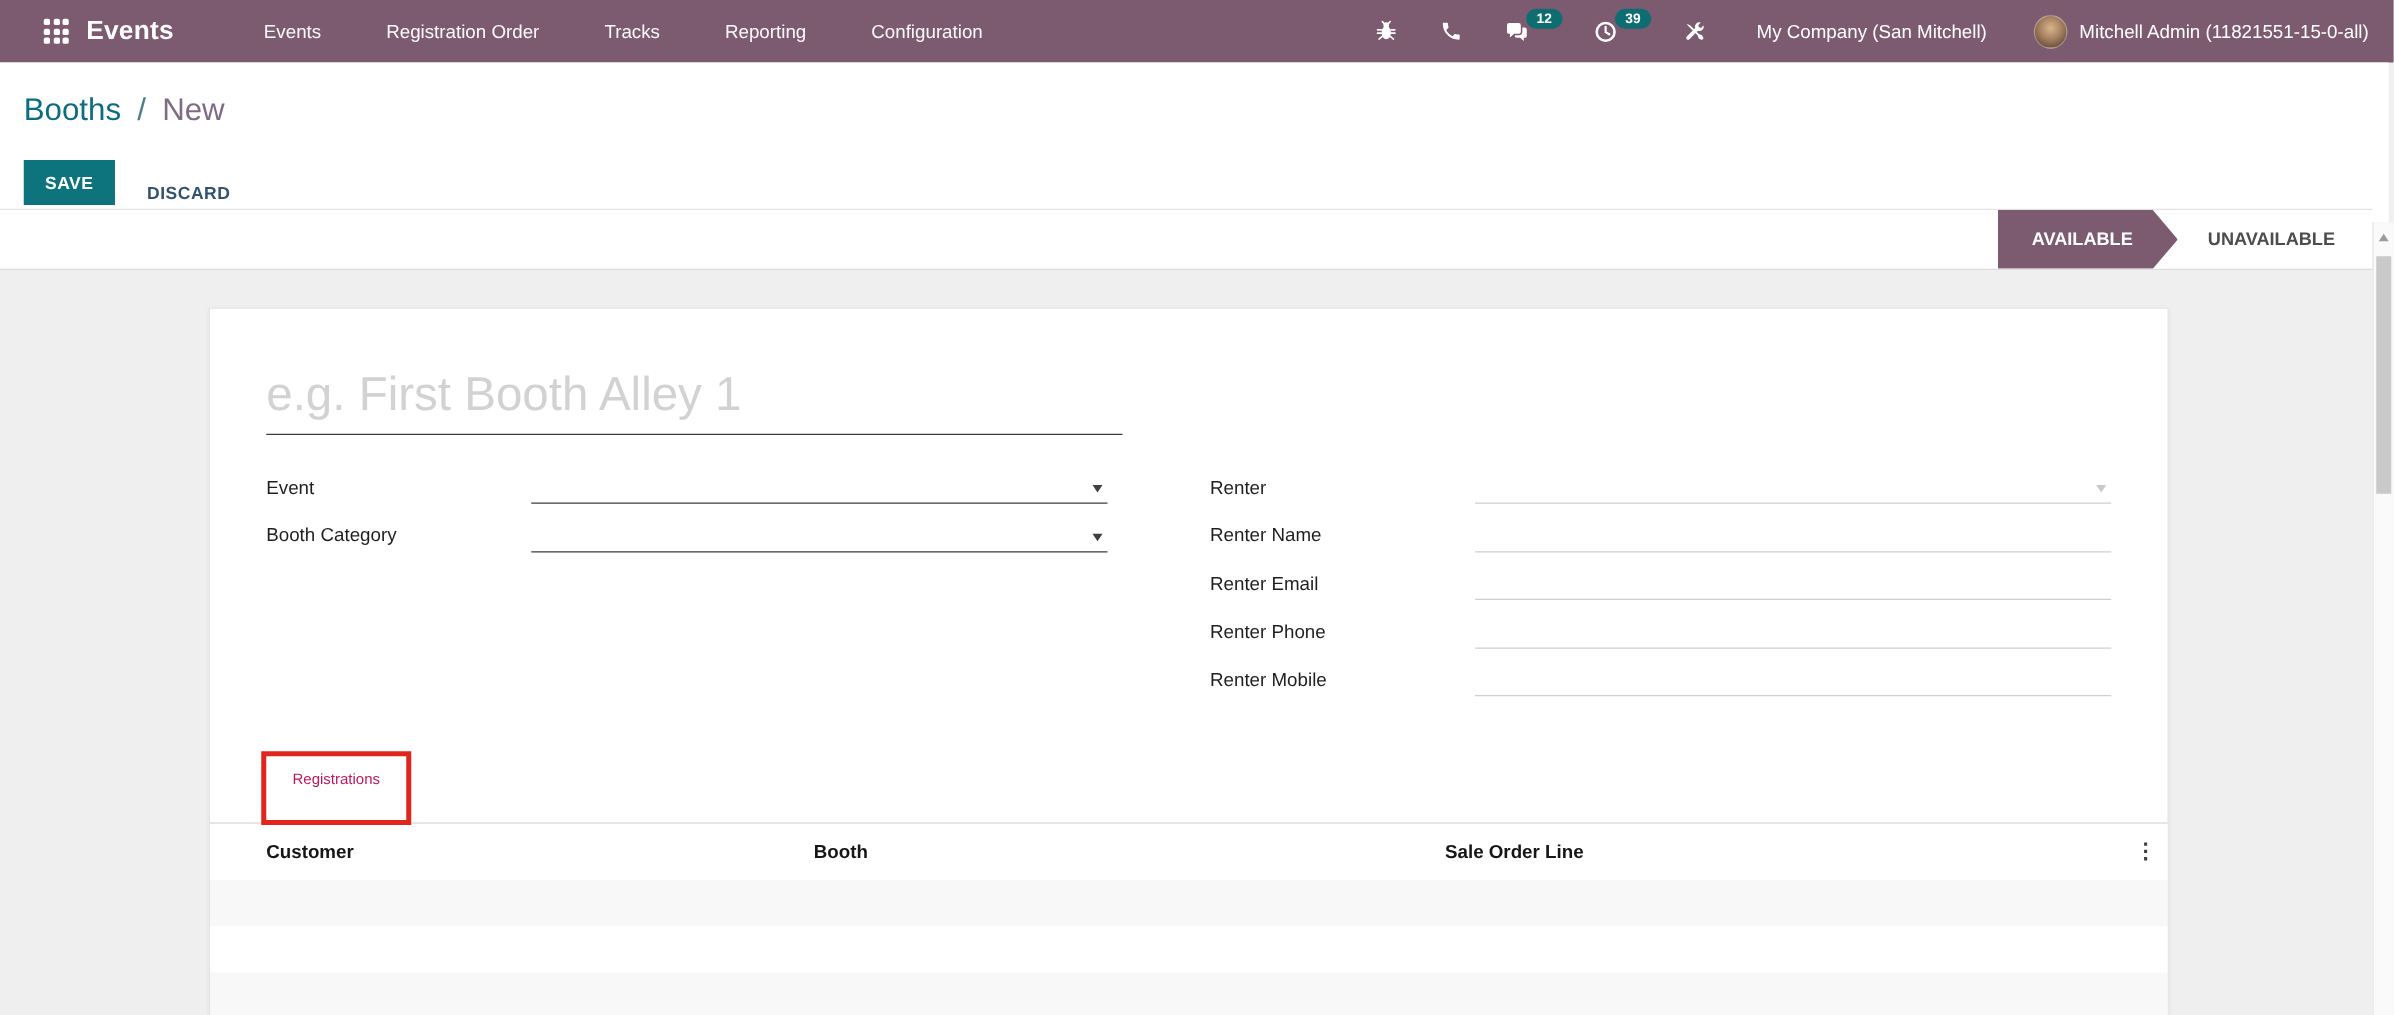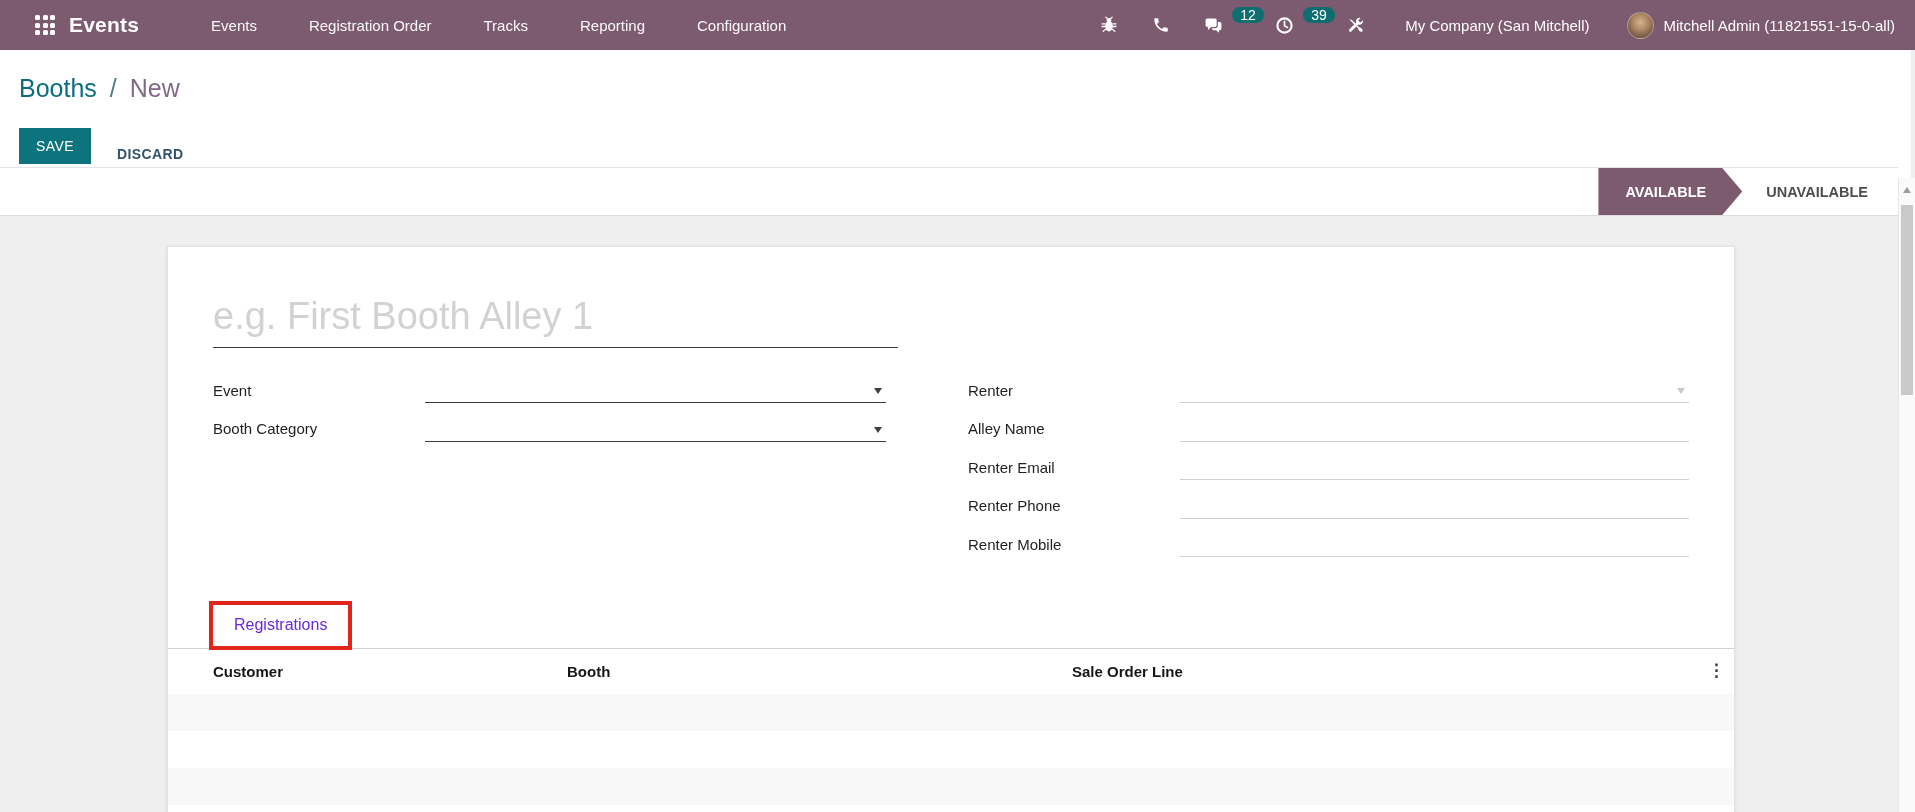--- a/index.html
+++ b/index.html
@@ -10,38 +10,38 @@
   .navbar { position:absolute; top:0; left:0; right:0; height:50px; background:#7c5a70;
             display:flex; align-items:center; padding:0 20px 0 35px; color:#fff; }
   .apps-icon { width:20px; height:20px; display:grid; grid-template-columns:repeat(3,1fr); gap:2.5px; cursor:pointer; flex-shrink:0; }
   .apps-icon span { background:#fff; border-radius:1.5px; }
   .brand { font-size:21px; font-weight:bold; margin-left:14px; letter-spacing:.2px; cursor:pointer; }
   .menu { display:flex; gap:52px; margin-left:72px; font-size:15px; }
   .menu-item { cursor:pointer; white-space:nowrap; opacity:.97; }
   .systray { margin-left:auto; display:flex; align-items:center; }
   .tray-icon { position:relative; margin-left:34px; cursor:pointer; display:flex; align-items:center; }
   .tray-icon svg { display:block; }
-  .badge { position:absolute; top:-9px; left:28px; background:#0e6d71; color:#fff; font-size:14px;
-           font-weight:normal; border-radius:10px; padding:2px 8px; line-height:12px; }
+  .badge { position:absolute; top:-9px; left:17px; background:#0e6d71; color:#fff; font-size:11px;
+           font-weight:bold; border-radius:10px; padding:2px 8px; line-height:12px; }
   .tray-icon.has-badge { margin-right:18px; }
   .company { margin-left:40px; font-size:15px; cursor:pointer; white-space:nowrap; }
   .user { display:flex; align-items:center; margin-left:38px; cursor:pointer; }
   .avatar { width:27px; height:27px; border-radius:50%;
             background:radial-gradient(circle at 50% 38%, #d8b58c 0%, #a5805f 45%, #6f5140 78%, #5a4234 100%);
             border:1px solid rgba(255,255,255,.35); flex-shrink:0; }
   .user-name { margin-left:9px; font-size:15px; white-space:nowrap; }
 
   
   .control-panel { position:absolute; top:50px; left:0; right:4px; height:128px; background:#fff; }
   .breadcrumb { position:absolute; top:24px; left:19px; font-size:25px; }
   .bc-link { color:#0c6d80; cursor:pointer; }
   .bc-sep { color:#4d7d8c; margin:0 6px; }
   .bc-current { color:#806a86; }
   .cp-buttons { position:absolute; top:78px; left:19px; display:flex; align-items:center; }
-  .btn-save { background:#0d737c; color:#fff; border:none; font-family:inherit; font-size:14px; font-weight:normal;
+  .btn-save { background:#0d737c; color:#fff; border:none; font-family:inherit; font-size:14px; font-weight:bold;
               padding:10px 17px; letter-spacing:.4px; cursor:pointer; }
   .btn-discard { background:none; border:none; font-family:inherit; color:#33536d; font-size:14px; font-weight:bold;
                  margin-left:26px; letter-spacing:.4px; cursor:pointer;margin-top:16px; }
 
   
   .statusbar { position:absolute; top:167px; left:0; right:17px; height:49px; background:#fff;
                border-top:1px solid #e3e3e3; border-bottom:1px solid #dcdcdc;
                display:flex; justify-content:flex-end; align-items:stretch; }
   .status-step { display:flex; align-items:center; font-size:14.5px; font-weight:bold; cursor:pointer; }
   .status-step.active { background:#7c5a70; color:#fff; padding:0 36px 0 27px;
@@ -68,25 +68,25 @@
   .field-box input { width:100%; height:100%; border:none; outline:none; background:transparent;
                      border-bottom:1px solid #cfcfcf; font-family:inherit; font-size:14px; color:#333; }
   .field-box.dark input { border-bottom-color:#3c3c3c; }
   .caret { position:absolute; right:4px; top:9px; width:0; height:0; pointer-events:none;
            border-left:4.5px solid transparent; border-right:4.5px solid transparent; border-top:6px solid #3f3f3f; }
   .caret.light { border-top-color:#c9c9c9; }
 
   
   .notebook { margin:30px -45px 0; }
   .tabs { display:flex; border-bottom:1px solid #cfcfcf; padding-left:41px; }
-  .tab { border:4px solid #e2251c; background:#fff; padding:11px 21px 12px; font-size:16px; color:#6d28d9;
+  .tab { border:4px solid #e2251c; background:#fff; padding:11px 21px 26px; font-size:12px; color:#be185d;
          margin-bottom:-2px; cursor:pointer; position:relative; z-index:2; }
   .list-header { display:flex; align-items:center; height:45px; position:relative; background:#fff; }
   .list-header .col { font-size:15px; font-weight:bold; color:#161616; }
-  .col-customer { width:399px; padding-left:45px; }
+  .col-customer { width:483px; padding-left:45px; }
   .col-booth { width:505px; }
   .col-sol { flex:1; }
   .kebab-icon { position:absolute; right:9px; top:12px; font-size:17px; font-weight:bold; color:#3d3d3d;
           cursor:pointer; line-height:20px; letter-spacing:0; }
   .list-row { height:37px; }
   .list-row.odd { background:#f8f8f8; }
   .list-row.even { background:#fff; }
 
   
   .scrollbar { position:absolute; top:178px; right:0; bottom:0; width:17px; background:#fafafa; border-left:1px solid #e6e6e6; }
@@ -204,21 +204,21 @@
 
       <div class="group right">
         <div class="field-row">
           <div class="field-label">Renter</div>
           <div class="field-box">
             <input type="text" style="">
             <span class="caret light"></span>
           </div>
         </div>
         <div class="field-row">
-          <div class="field-label">Alley Name</div>
+          <div class="field-label">Renter Name</div>
           <div class="field-box"><input type="text" style=""></div>
         </div>
         <div class="field-row">
           <div class="field-label">Renter Email</div>
           <div class="field-box"><input type="text" style=""></div>
         </div>
         <div class="field-row">
           <div class="field-label">Renter Phone</div>
           <div class="field-box"><input type="text" style=""></div>
         </div>

